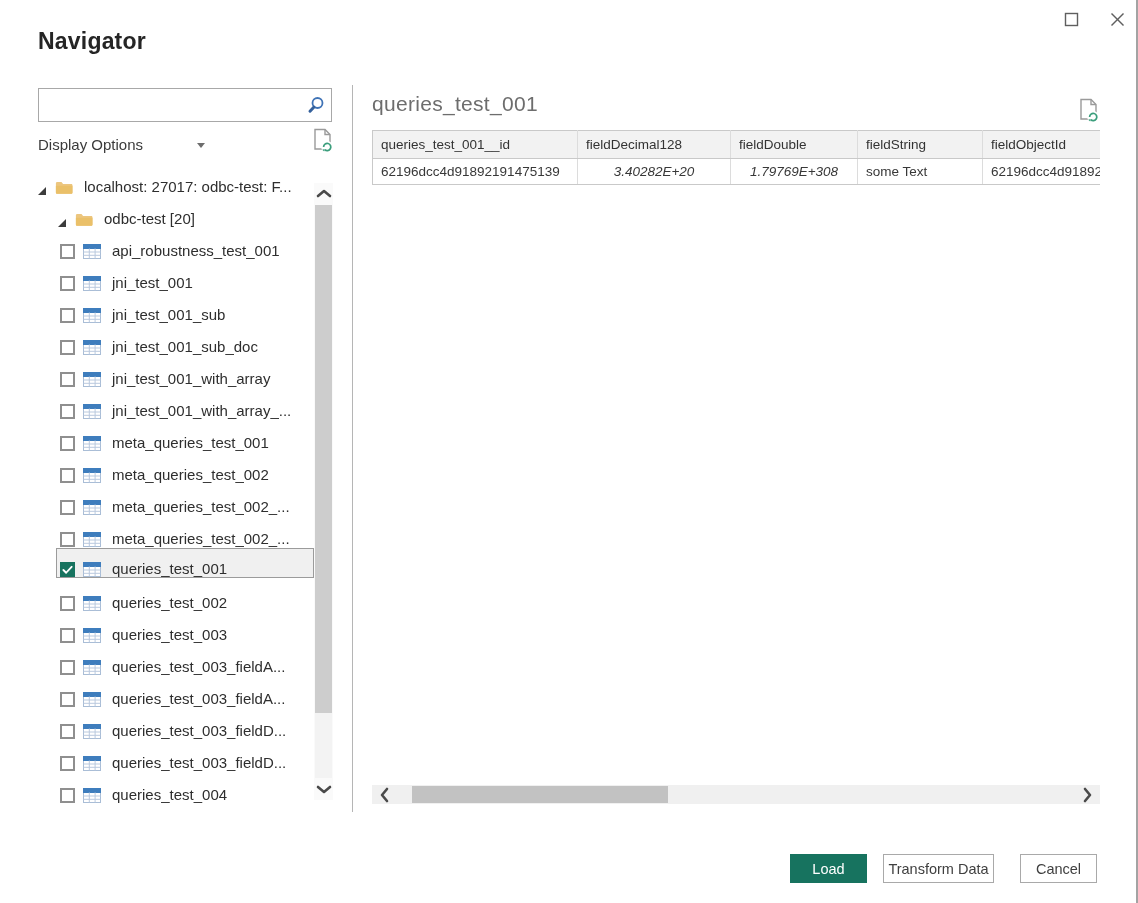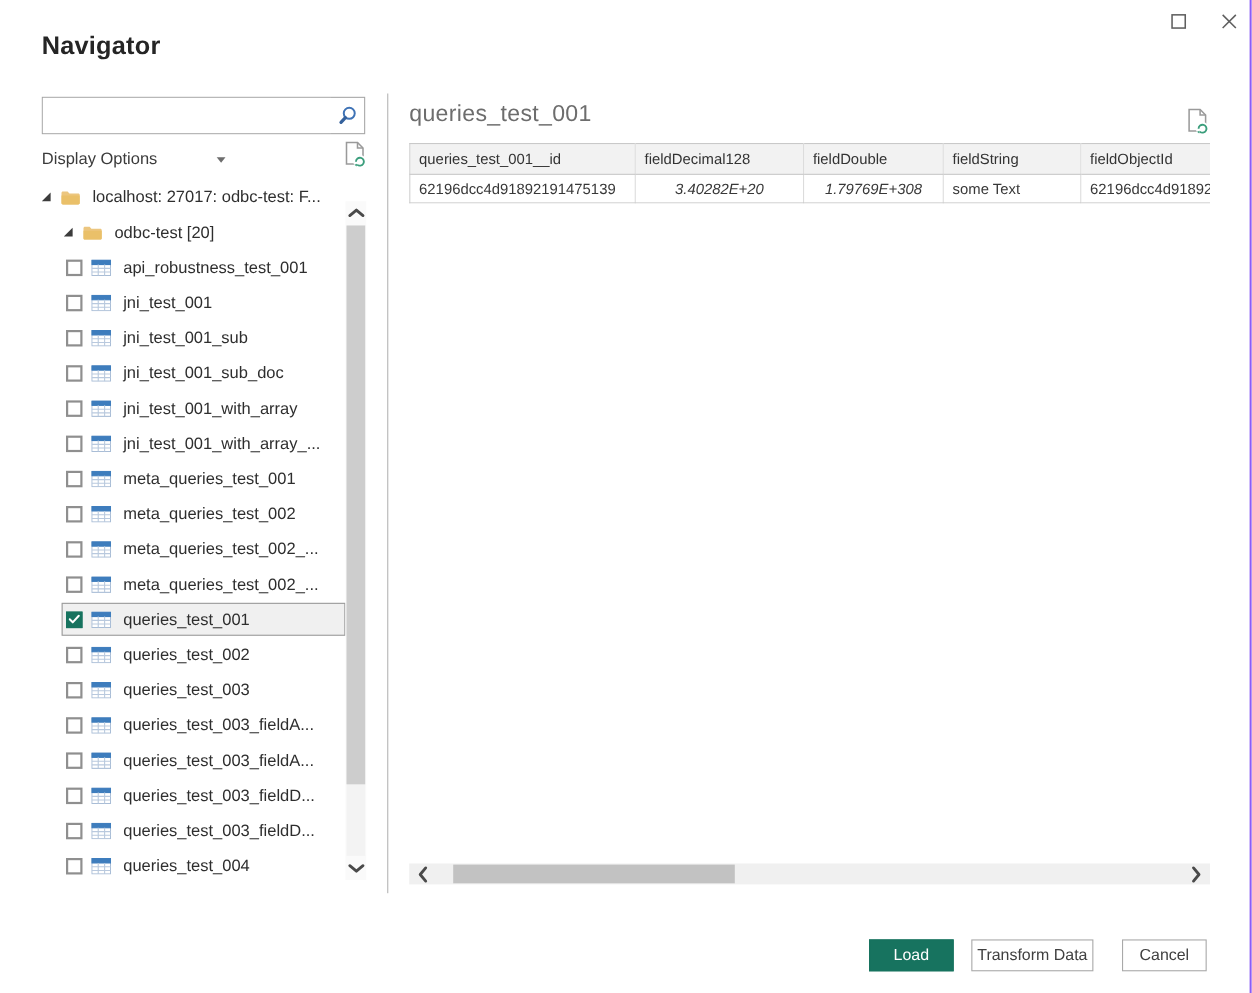--- a/index.html
+++ b/index.html
@@ -1,40 +1,40 @@
 <!DOCTYPE html>
 <html><head>
 <meta charset="utf-8">
 <style>
   * { margin:0; padding:0; box-sizing:border-box; }
   html,body { background:#fff; }
   body { font-family:"Liberation Sans", sans-serif; color:#2e2e2e; }
   .window {
     position:relative; width:1138px; height:903px; background:#fff;
-    border-right:2px solid #8b5cf6; overflow:hidden;
+    border-right:2px solid #a3a3a3; overflow:hidden;
   }
   
   .win-controls { position:absolute; top:10px; right:10px; display:flex; gap:28px; }
   .win-btn { width:18px; height:18px; display:flex; align-items:center; justify-content:center; cursor:pointer; }
   
   .dlg-title { position:absolute; left:38px; top:28px; font-size:23px; font-weight:700; color:#252525; letter-spacing:0.2px; }
   
   .search-box {
     position:absolute; left:38px; top:88px; width:294px; height:34px;
     border:1px solid #a8a8a8; background:#fff; display:flex; align-items:center;
   }
   .search-input { flex:1; border:none; outline:none; height:100%; padding:0 8px; font-size:15px; font-family:"Liberation Sans",sans-serif; }
   .search-ico { width:30px; display:flex; align-items:center; justify-content:center; }
   .display-opts { position:absolute; left:38px; top:132px; width:294px; height:24px; display:flex; align-items:center;gap:45px; }
   .display-opts .lbl { font-size:15px; color:#3b3b3b; }
   .caret-down { width:0; height:0; border-left:4.5px solid transparent; border-right:4.5px solid transparent; border-top:5px solid #6d6d6d; margin-left:9px; margin-top:2px; }
   .refresh-left { position:absolute; left:312px; top:128px; }
   
   .tree { position:absolute; left:38px; top:163px; width:276px; }
-  .tree-row { height:32px; display:flex; align-items:center; white-space:nowrap; overflow:hidden; cursor:default; }
+  .tree-row { height:32px; display:flex; align-items:flex-end; white-space:nowrap; overflow:hidden; cursor:default; }
   .tree-row .lbl { font-size:15px; color:#2e2e2e; margin-left:11px; }
   .tri { width:0; height:0; border-left:8px solid transparent; border-bottom:8px solid #3c3c3c; margin-right:9px; flex:0 0 auto; }
   .lvl0 { padding-left:0; }
   .lvl1 { padding-left:20px; }
   .lvl2 { padding-left:22px; }
   .lvl2.selected { background:#f0f0f0; border:1px solid #9b9b9b; margin-left:18px; padding-left:3px; height:30px; margin-top:1px; margin-bottom:1px; }
   .cbx { width:15px; height:15px; border:2px solid #8f8f8f; background:#fff; margin-right:8px; flex:0 0 auto; display:flex; align-items:center; justify-content:center; }
   .cbx.checked { background:#17735f; border-color:#17735f; }
   .icon-slot { width:18px; height:15px; flex:0 0 auto; }
   

